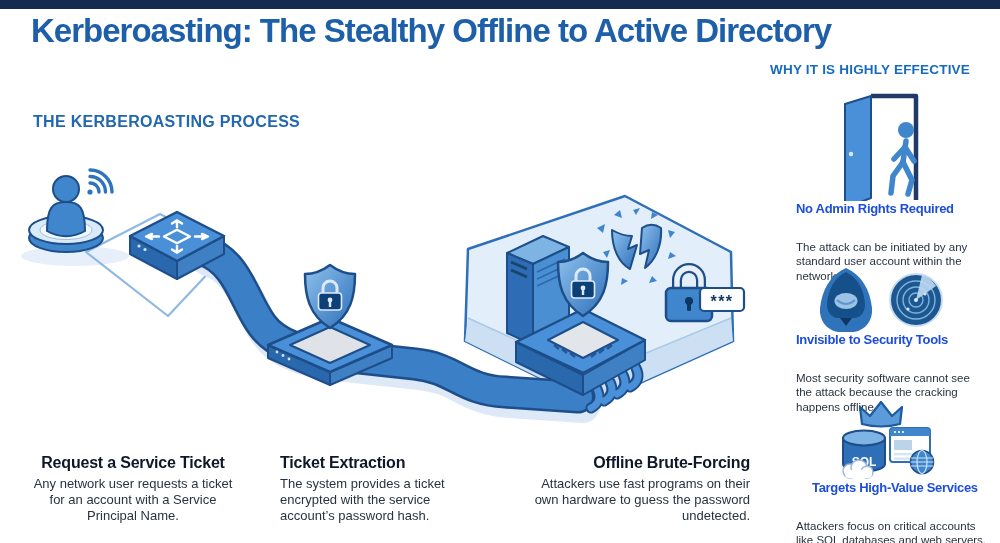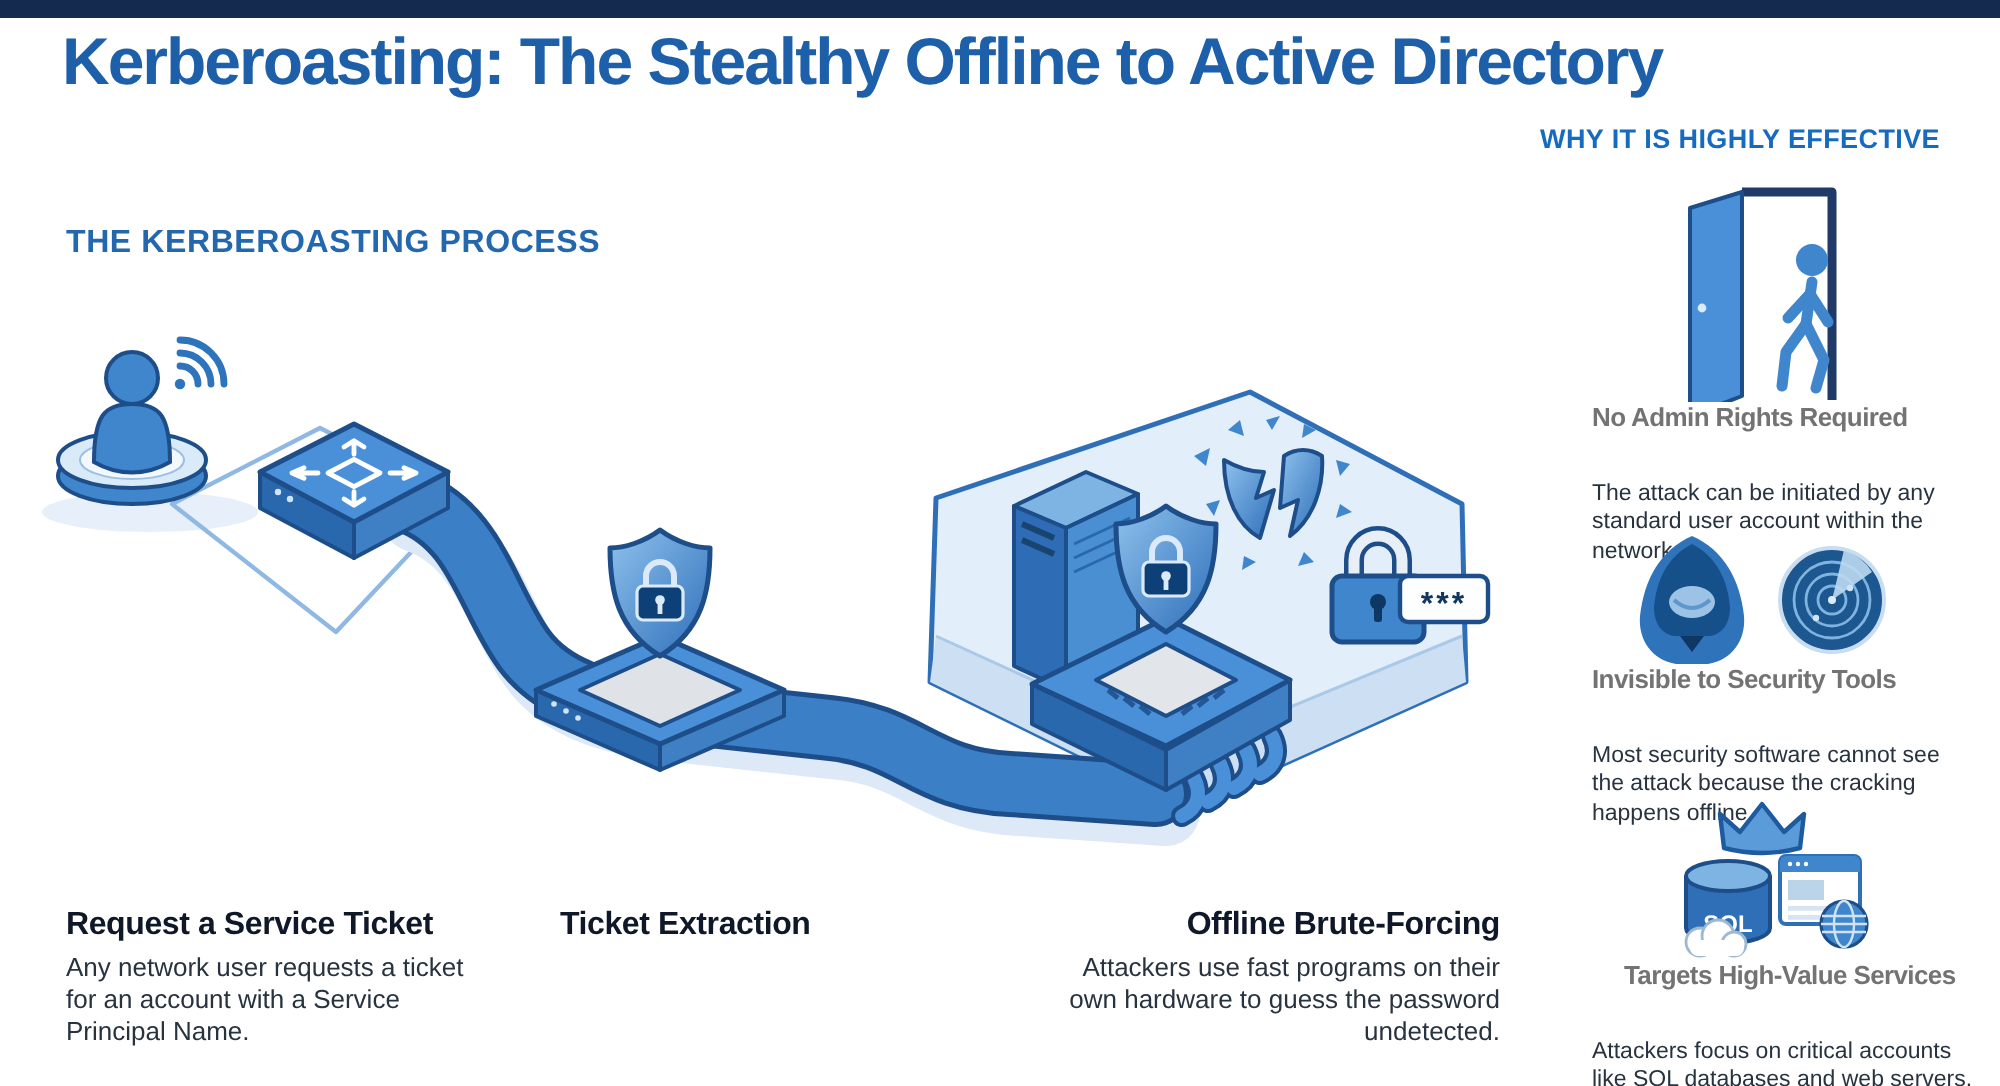--- a/index.html
+++ b/index.html
@@ -14,24 +14,24 @@
     left:31px; top:12px; font-weight:bold; font-size:33px; letter-spacing:-1px;
     color:#1e5fa9; white-space:nowrap;
   }
   .subtitle { left:33px; top:60px; width:700px; font-size:14px; line-height:1.3; color:#20293a; }
   .why-heading { right:30px; top:62px; font-weight:bold; font-size:13.5px; color:#176bbf; letter-spacing:0.2px; }
   .process-heading { left:33px; top:113px; font-weight:bold; font-size:16px; color:#2368ae; letter-spacing:0.3px; }
   .scene { left:0; top:138px; }
   .step { }
   .step-title { font-weight:bold; font-size:16px; letter-spacing:-0.2px; color:#0f1828; white-space:nowrap; }
   .step-desc { font-size:13px; color:#283340; line-height:1.24; margin-top:4px; }
-  .step1 { left:33px;  top:454px; width:200px; }
+  .step1 { left:33px;  top:454px; width:200px;text-align:center; }
   .step2 { left:280px; top:454px; width:205px; }
   .step3 { left:530px; top:454px; width:220px;text-align:right; }
-  .side-title { font-weight:bold; font-size:13px; letter-spacing:-0.3px; color:#737373; white-space:nowrap; }
+  .side-title { font-weight:bold; font-size:13px; letter-spacing:-0.3px; color:#1d4ed8; white-space:nowrap; }
   .side-desc { font-size:11.5px; color:#283340; line-height:1.26; margin-top:20px; }
   .side1-icons { left:833px; top:93px;  }
   .side1-title { left:796px; top:201px; }
   .side1-desc  { left:796px; top:220px; width:192px; }
   .side2-icons { left:818px; top:266px; }
   .side2-title { left:796px; top:332px; }
   .side2-desc  { left:796px; top:351px; width:192px; }
   .side3-icons { left:830px; top:398px; }
   .side3-title { left:796px; top:480px;margin-left:16px; }
   .side3-desc  { left:796px; top:499px; width:196px; }
@@ -182,20 +182,21 @@
       <text x="722" y="307" text-anchor="middle" font-size="16" font-weight="bold" fill="#11365f" letter-spacing="1.5">***</text>
     </g>
   </svg>
 
   <div class="abs step step1">
     <div class="step-title">Request a Service Ticket</div>
     <div class="step-desc">Any network user requests a ticket for an account with a Service Principal Name.</div>
   </div>
   <div class="abs step step2">
     <div class="step-title">Ticket Extraction</div>
+    <div class="step-desc">The system provides a ticket encrypted with the service account’s password hash.</div>
   </div>
   <div class="abs step step3">
     <div class="step-title">Offline Brute-Forcing</div>
     <div class="step-desc">Attackers use fast programs on their own hardware to guess the password undetected.</div>
   </div>
 
   <svg class="abs side1-icons" width="104" height="108" viewBox="833 93 104 108">
     <g>
       <path d="M871,96 L916,96 L916,200" fill="none" stroke="#1f3a66" stroke-width="4.5" stroke-linejoin="round"></path>
       <path d="M845,104 L871,96 L871,198 L845,208 Z" fill="#4a90d9" stroke="#1d4e8a" stroke-width="2" stroke-linejoin="round"></path>

